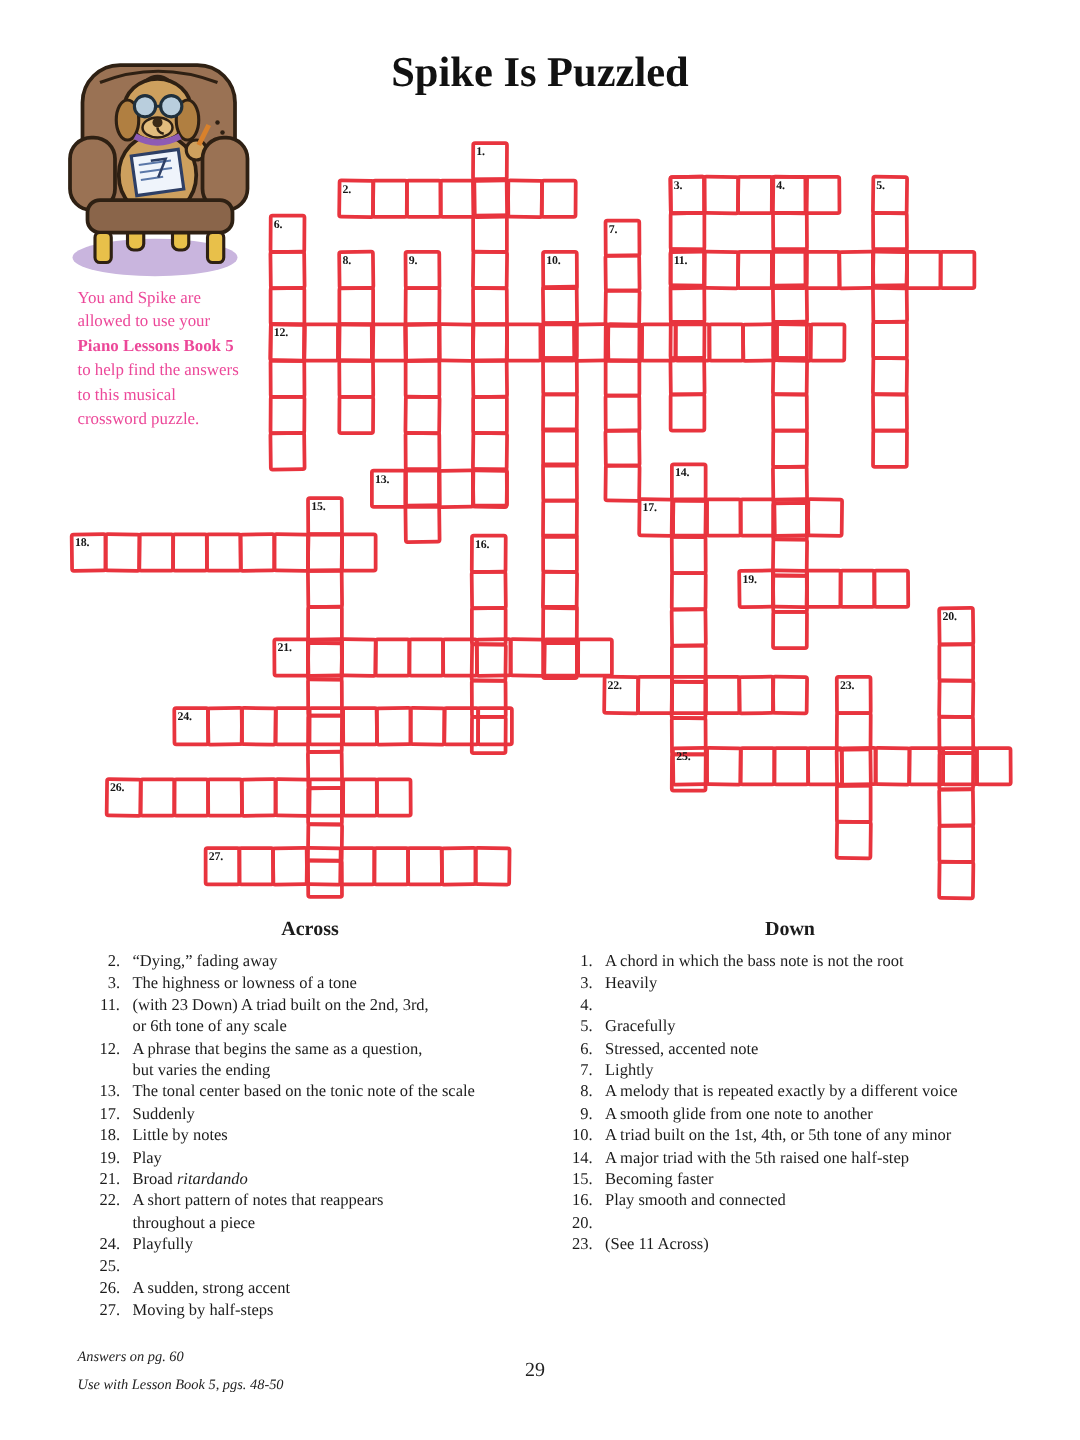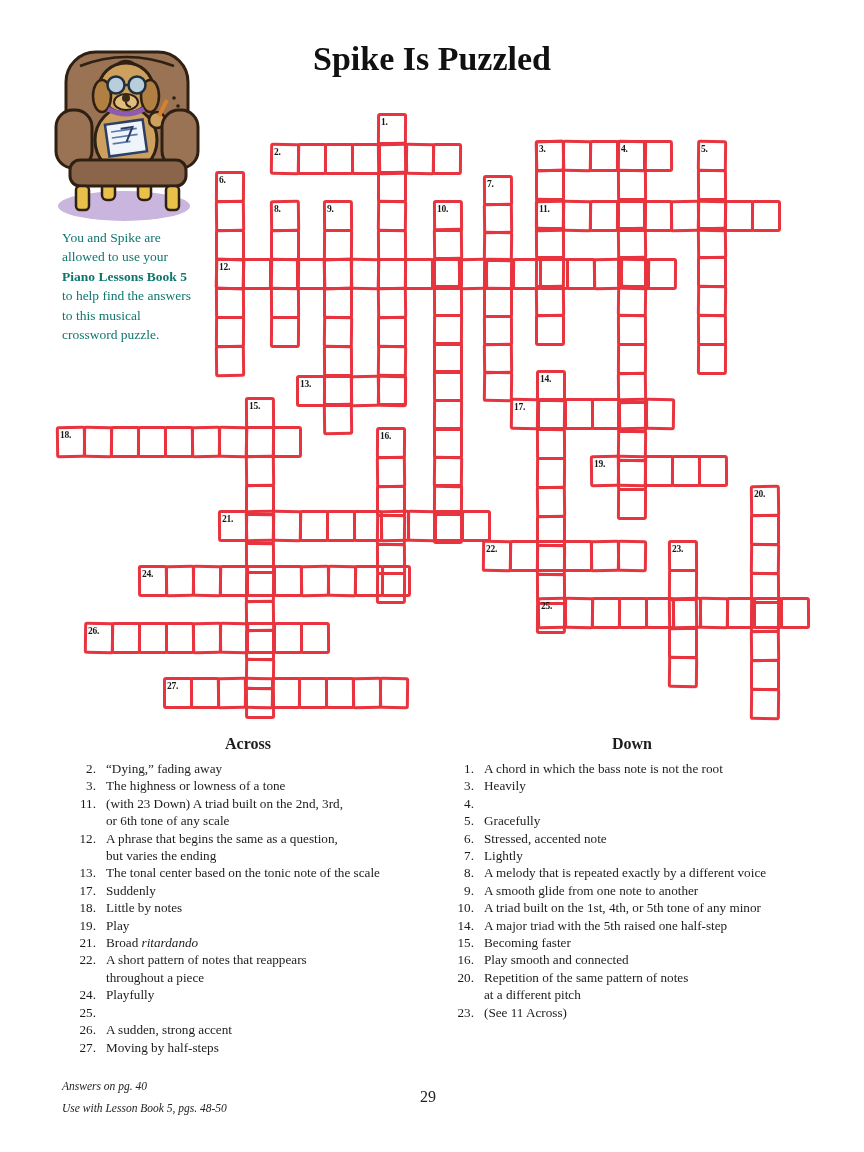--- a/index.html
+++ b/index.html
@@ -10,21 +10,21 @@
     font-family:"Liberation Serif", serif; color:var(--ink); overflow:hidden;
     margin:0 auto;
   }
   #title{
     position:absolute; left:0; top:40px; width:864px; text-align:center;
     font-size:34px; font-weight:bold; letter-spacing:0px; color:#111;
   }
   #dog-art{ position:absolute; left:46px; top:36px; }
   #intro{
     position:absolute; left:62px; top:228px; width:136px;
-    font-size:13.5px; line-height:19.4px; color:#0f766e;
+    font-size:13.5px; line-height:19.4px; color:#ec4899;
   }
   #grid-layer{ position:absolute; left:0; top:0; width:864px; height:1152px; }
   .cell{
     position:absolute; box-sizing:border-box;
     border:3.2px solid var(--red); border-radius:3px; background:transparent;
   }
   .cellnum{
     position:absolute; font-size:9.5px; font-weight:bold; color:#171717;
     line-height:10px; z-index:3; letter-spacing:-0.2px;
   }
@@ -474,27 +474,25 @@
         <div class="clue-row">
           <span class="clue-num">15.</span>
           <span class="clue-text">Becoming faster</span>
         </div>
         <div class="clue-row">
           <span class="clue-num">16.</span>
           <span class="clue-text">Play smooth and connected</span>
         </div>
         <div class="clue-row">
           <span class="clue-num">20.</span>
-          <span class="clue-text">Repetition of the same pattern of notes
-at a different pitch</span>
         </div>
         <div class="clue-row">
           <span class="clue-num">23.</span>
           <span class="clue-text">(See 11 Across)</span>
         </div>
       </div>
   </div>
 
-  <div id="footer-1">Answers on pg. 40</div>
+  <div id="footer-1">Answers on pg. 60</div>
   <div id="footer-2">Use with Lesson Book 5, pgs. 48-50</div>
   <div id="page-num">29</div>
 
 </div>
 
 </body></html>

